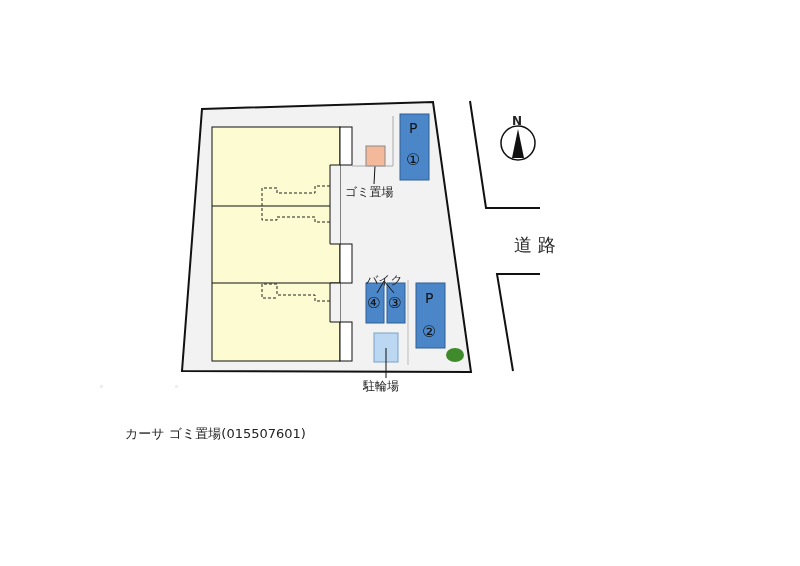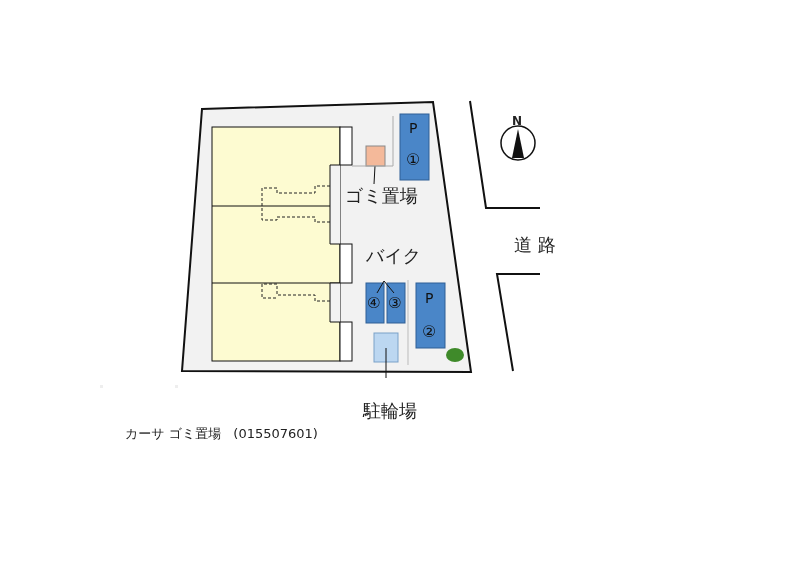--- a/index.html
+++ b/index.html
@@ -1,20 +1,20 @@
 <!DOCTYPE html>
 <html><head>
 <meta charset="utf-8">
 <style>
   html, body { margin:0; padding:0; background:#ffffff; }
   body { width:800px; height:566px; position:relative; overflow:hidden; font-family:"DejaVu Sans", sans-serif; }
   .layer { position:absolute; left:0; top:0; }
-  .label { position:absolute; font-size:18px; color:#222; white-space:nowrap; }
+  .label { position:absolute; font-size:12px; color:#222; white-space:nowrap; }
   .caption { position:absolute; left:125px; top:425px; font-size:13px; color:#222; white-space:nowrap; }
-  .caption .code { margin-left:12px; }
+  .caption .code { margin-left:0; }
 </style>
 </head>
 <body>
 
 <svg class="layer" width="800" height="566" viewBox="0 0 800 566">
 
   <polygon points="202,109 433,102 471,372 182,371" fill="#f2f2f2" stroke="#111" stroke-width="2"></polygon>
 
   <g>
     <rect x="212" y="127" width="128" height="234" fill="#fdfbd1" stroke="#111" stroke-width="1"></rect>
@@ -63,22 +63,22 @@
     <polygon points="518,129 512,158 524,158" fill="#111"></polygon>
   </g>
 
   <rect x="100" y="385" width="3" height="3" fill="#eee"></rect>
   <rect x="175" y="385" width="3" height="3" fill="#eee"></rect>
 </svg>
 
 <span class="label" style="left:512px; top:114px; font-size:12px; font-weight:bold;">N</span>
 <span class="label" style="left:514px; top:233px; font-size:18px;">道 路</span>
 <span class="label" style="left:345px; top:184px;">ゴミ置場</span>
-<span class="label" style="left:366px; top:244px;">バイク</span>
-<span class="label" style="left:363px; top:399px;">駐輪場</span>
+<span class="label" style="left:366px; top:272px;">バイク</span>
+<span class="label" style="left:363px; top:378px;">駐輪場</span>
 
 <span class="label" style="left:409px; top:120px; font-size:14px; color:#111;">P</span>
 <span class="label" style="left:406px; top:150px; font-size:16px; color:#111;">①</span>
 <span class="label" style="left:425px; top:290px; font-size:14px; color:#111;">P</span>
 <span class="label" style="left:422px; top:322px; font-size:16px; color:#111;">②</span>
 <span class="label" style="left:367px; top:294px; font-size:15px; color:#111;">④</span>
 <span class="label" style="left:388px; top:294px; font-size:15px; color:#111;">③</span>
 
 <div class="caption">
   <span>カーサ ゴミ置場</span><span class="code">(015507601)</span>

